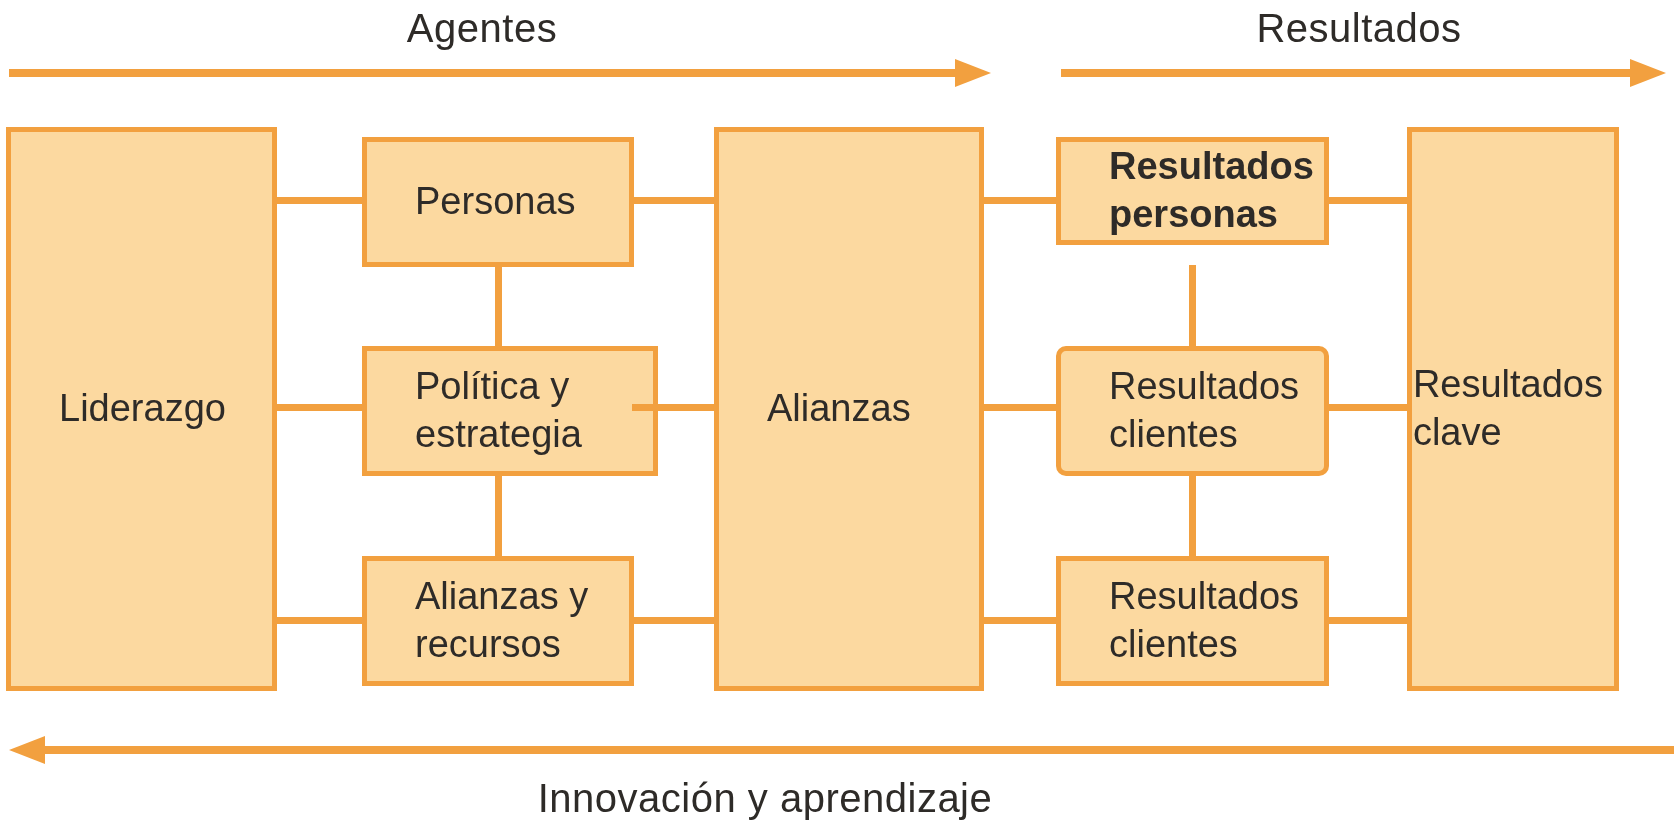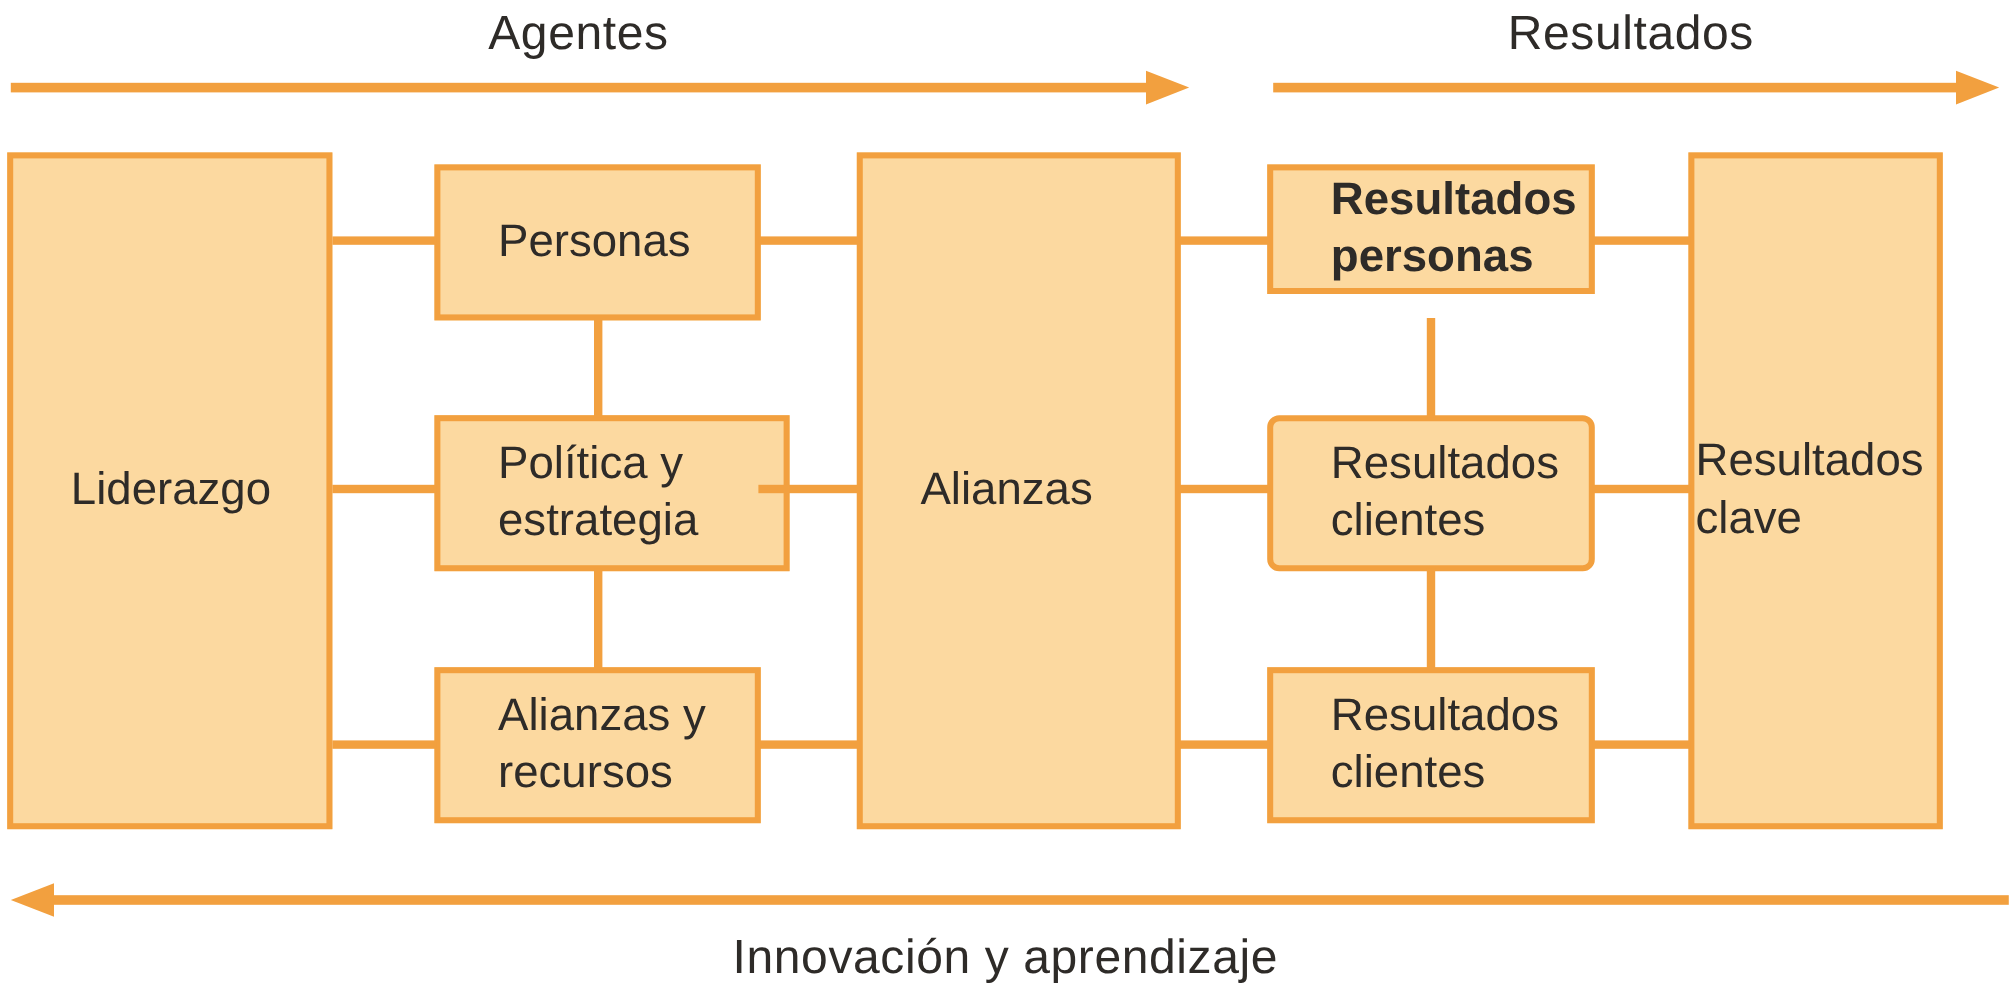--- a/index.html
+++ b/index.html
@@ -19,21 +19,21 @@
     overflow:hidden;
   }
   .toplabel{
     position:absolute;top:2px;
     font-size:40px;letter-spacing:.5px;
     text-align:center;white-space:nowrap;
   }
   .bottomlabel{
     position:absolute;top:772px;
     font-size:40px;letter-spacing:.5px;
-    text-align:right;white-space:nowrap;
+    text-align:center;white-space:nowrap;
   }
   .box{
     position:absolute;
     background:var(--fill);
     border:5px solid var(--border);
     display:flex;align-items:center;
     font-size:38px;line-height:1.26;
     padding-left:47px;padding-right:10px;
   }
   .conn-h{position:absolute;height:7px;background:var(--border);}

